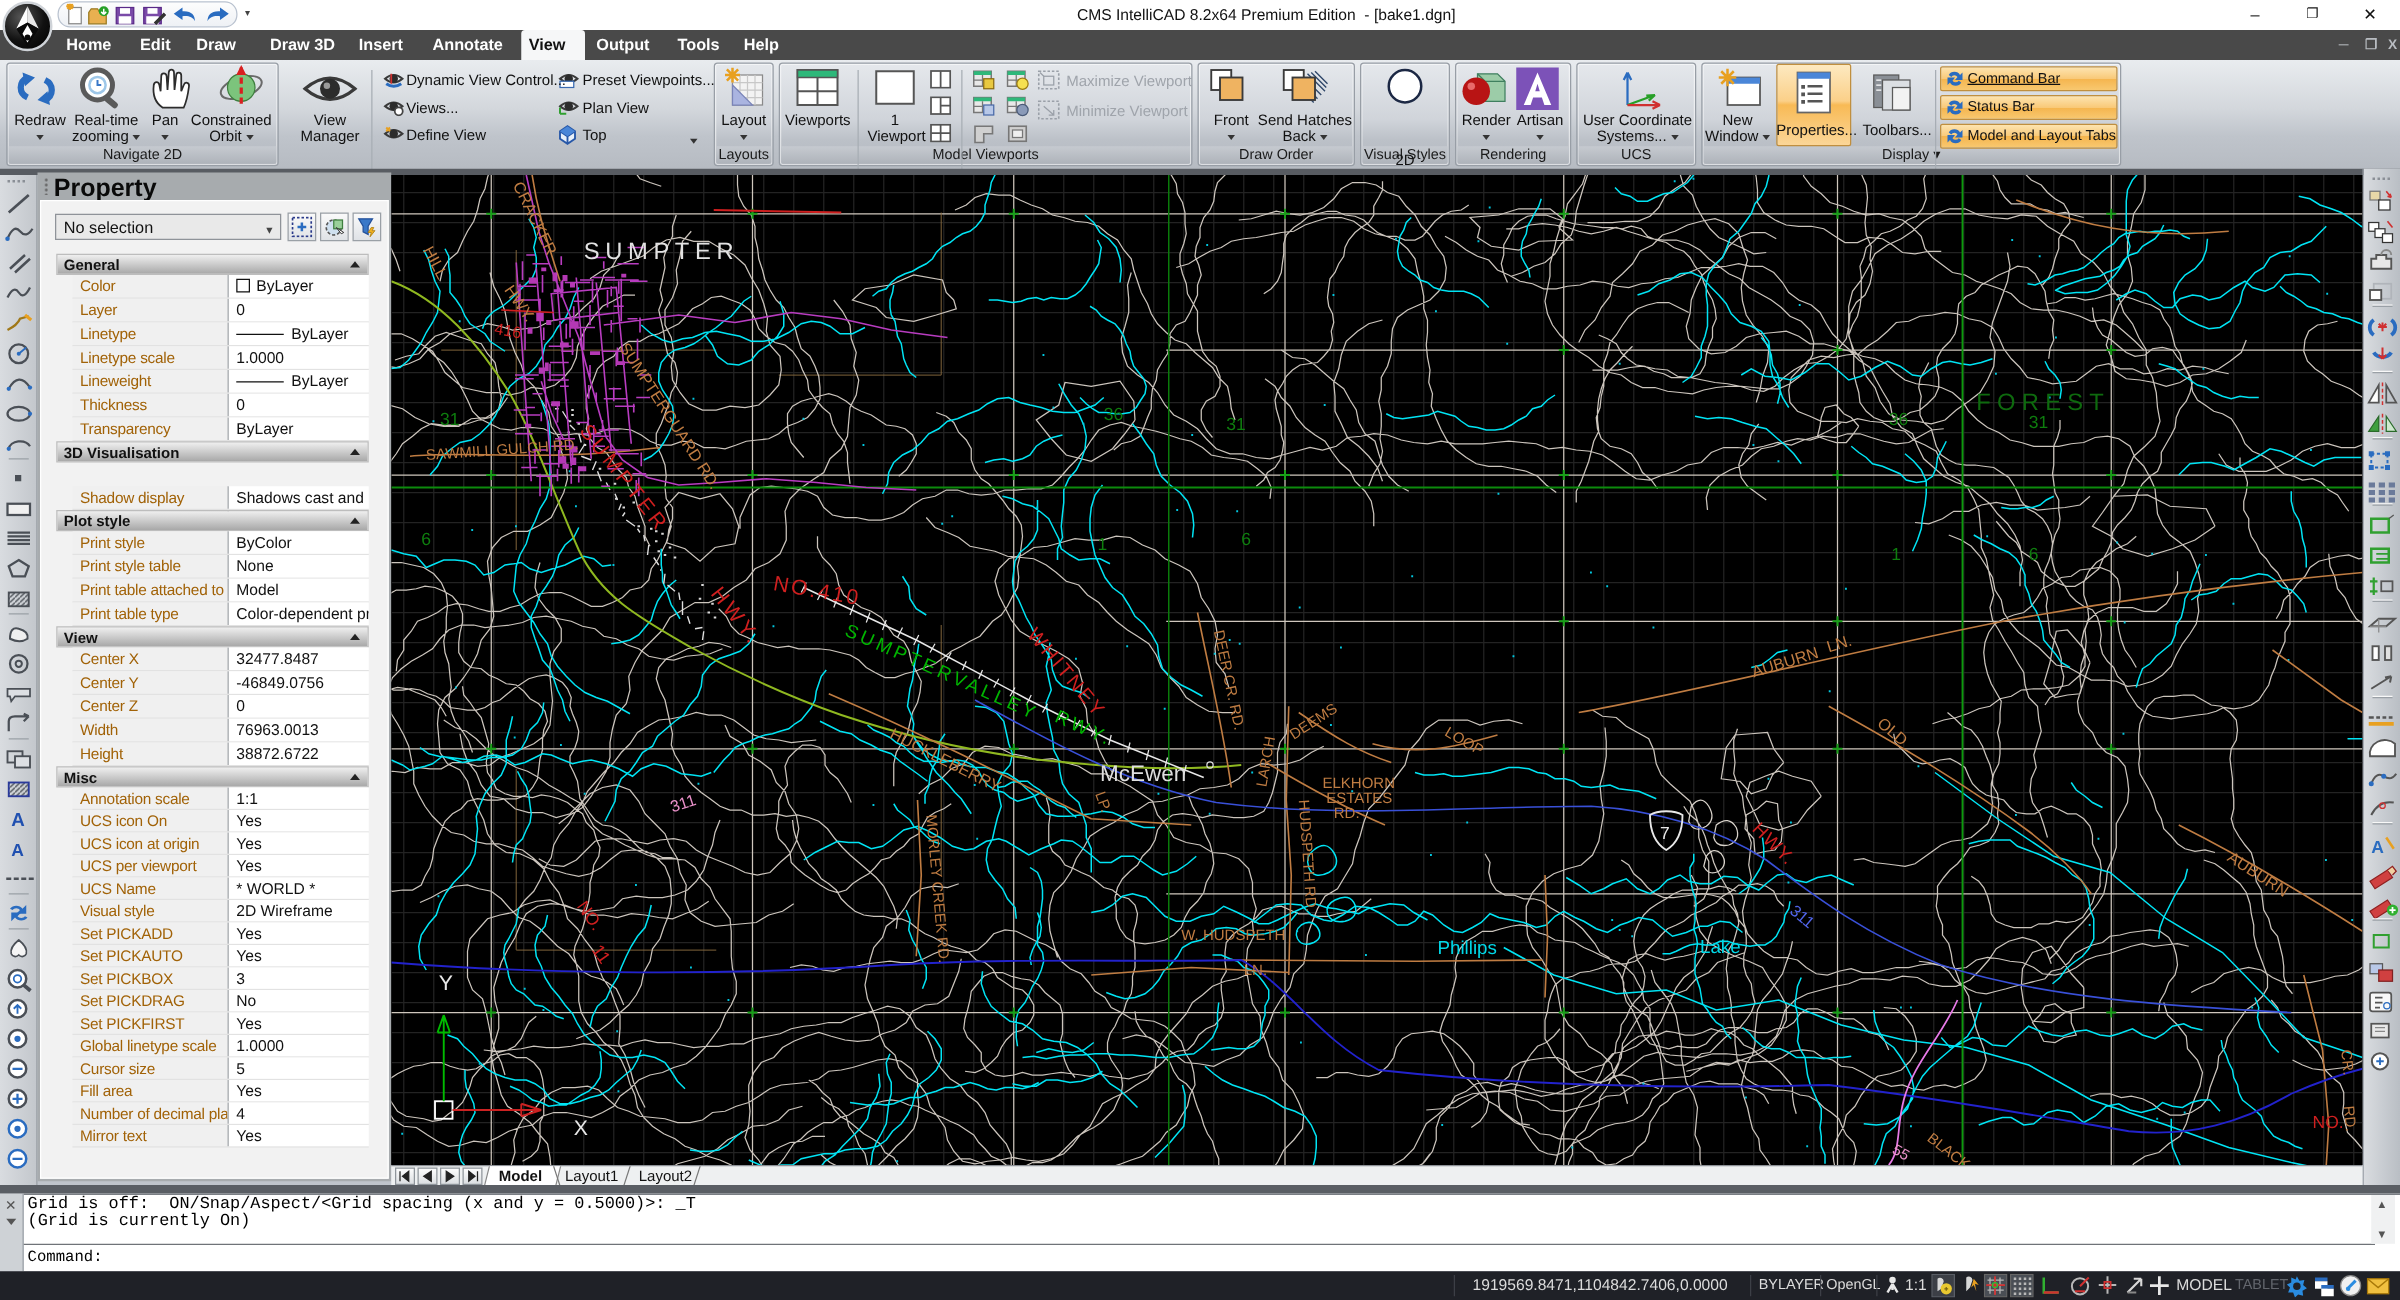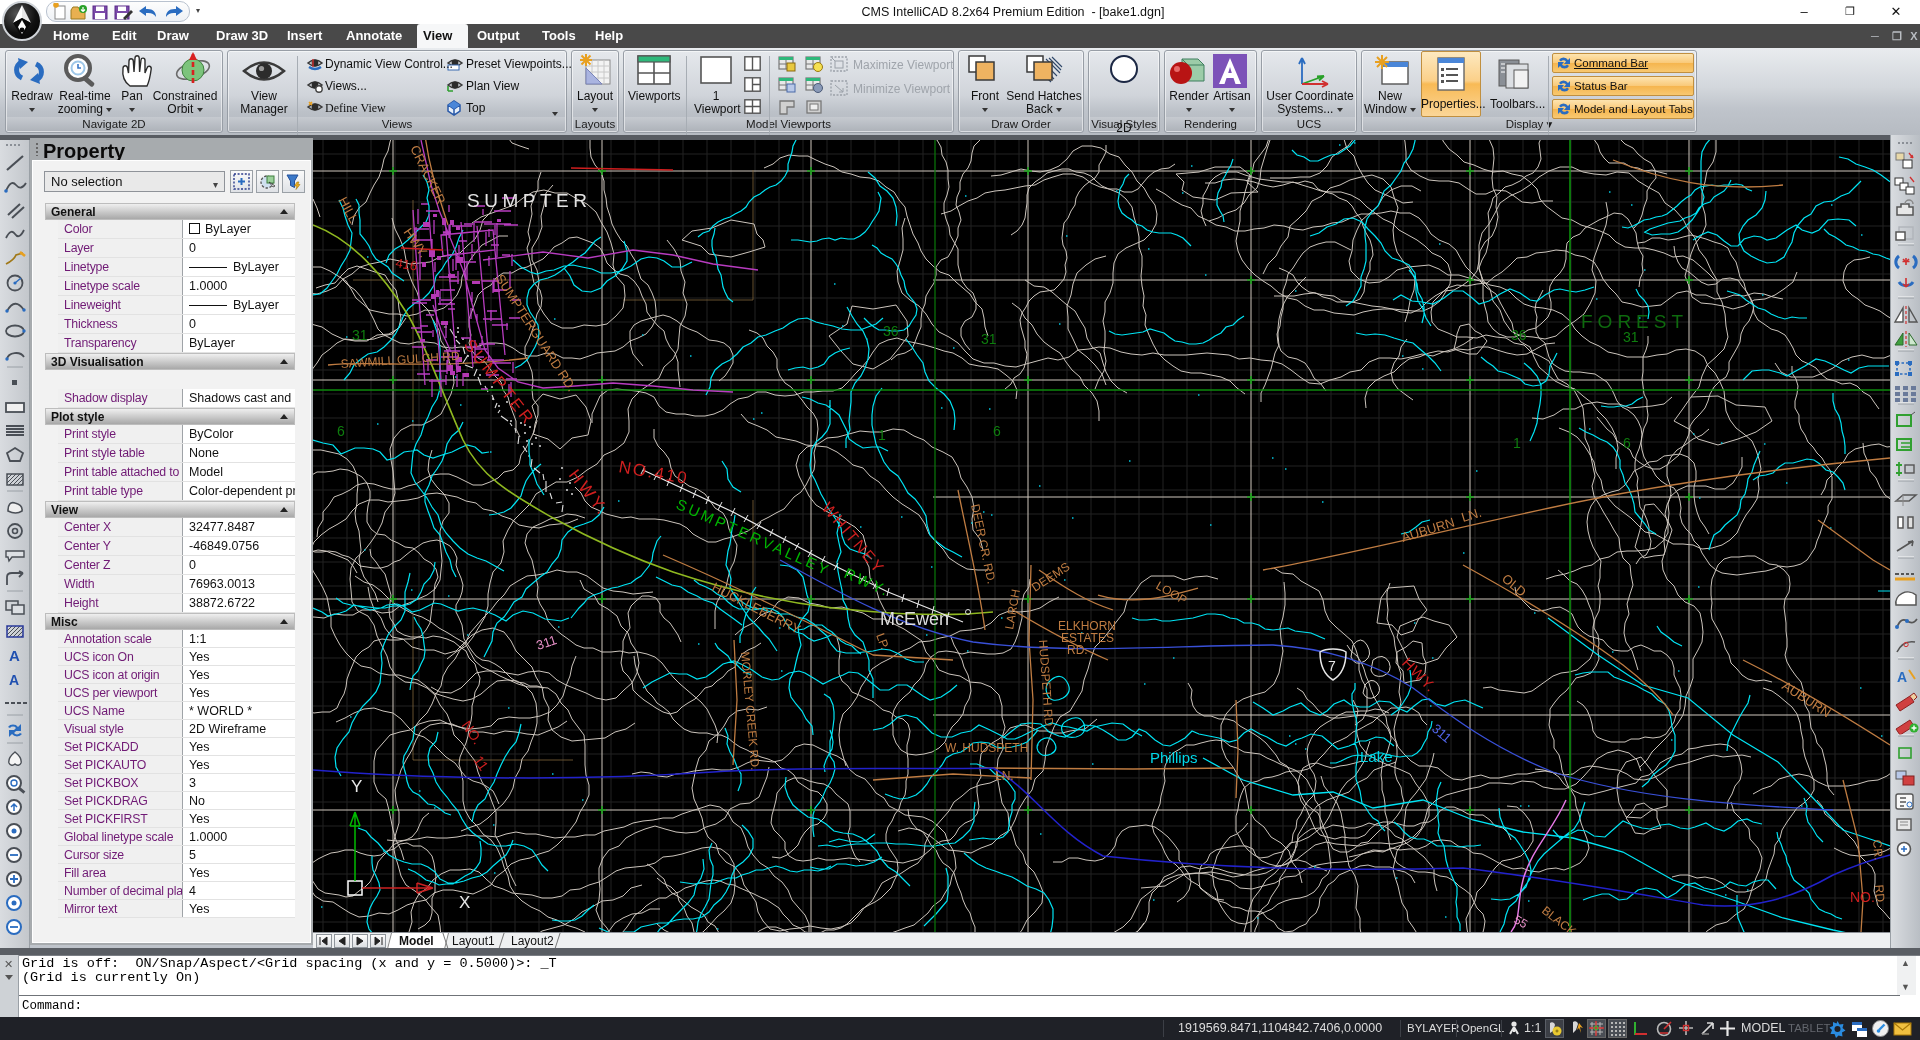--- a/index.html
+++ b/index.html
@@ -34,21 +34,21 @@
 #righttb { position:absolute; left:1890px; top:135px; width:30px; height:815px; background:linear-gradient(90deg,#d9dce0,#b9bec4); border-left:1px solid #9aa0a6; }
 
 #panel { position:absolute; left:30px; top:138px; width:283px; height:807px; background:#a7abae; }
 #panel-title { position:absolute; left:13px; top:2px; font-size:20px; font-weight:700; color:#0a0a0a; }
 #panel-body { position:absolute; left:2px; top:22px; width:279px; height:783px; background:#f2f2f2; border:1px solid #fff; }
 #nosel { position:absolute; left:14px; top:33px; width:181px; height:21px; background:#e9e9e9; border:1px solid #8f9399; font-size:13px; color:#111; line-height:19px; padding-left:6px; }
 .ptool { position:absolute; top:32px; width:23px; height:23px; background:linear-gradient(#fafafa,#dfe2e6); border:1px solid #9aa0a6; }
 .sechead { position:absolute; left:15px; width:250px; height:17px; background:linear-gradient(#efefef 0%,#cfcfcf 45%,#a8a8a8 100%); border:1px solid #bdbdbd; font-size:12px; font-weight:700; color:#111; line-height:16px; padding-left:5px; }
 .sechead .up { position:absolute; right:6px; top:5px; width:0; height:0; border-left:4px solid transparent; border-right:4px solid transparent; border-bottom:5px solid #222; }
 .prow { position:absolute; left:28px; width:237px; background:#f0f0f0; border-bottom:1px solid #e2e2e2; }
-.prow .lbl { position:absolute; left:6px; top:0; font-size:12.3px; letter-spacing:-0.2px; color:#701a75; line-height:18px; white-space:nowrap; }
+.prow .lbl { position:absolute; left:6px; top:0; font-size:12.3px; letter-spacing:-0.2px; color:#a16207; line-height:18px; white-space:nowrap; }
 .prow .val { position:absolute; left:124px; top:0; right:0; bottom:0; background:#fff; border-left:1px solid #9fa3a7; font-size:12.5px; color:#111; line-height:18px; padding-left:6px; white-space:nowrap; overflow:hidden; }
 
 #map { position:absolute; left:313px; top:140px; width:1577px; height:792px; background:#000; overflow:hidden; }
 
 #tabbar { position:absolute; left:313px; top:932px; width:1577px; height:16px; background:#eef0f1; border-top:1px solid #8c9096; }
 #tabbar-bottom { position:absolute; left:0px; top:948px; width:1920px; height:7px; background:#5a5e64; }
 .navb { position:absolute; top:1px; width:16px; height:14px; background:linear-gradient(#fcfcfc,#dcdfe2); border:1px solid #8f959b; color:#111; font-size:9px; text-align:center; line-height:13px; }
 .mtab2 { position:absolute; top:0px; height:16px; font-size:12px; color:#111; line-height:16px; }
 
 #cmdarea { position:absolute; left:0; top:955px; width:1920px; height:62px; background:#fff; border-top:1px solid #7a7e84; }
@@ -115,23 +115,20 @@
   <div class="mtab" style="left:542px;width:38px;">Tools</div>
   <div class="mtab" style="left:595px;width:38px;">Help</div>
   <div class="docbtn" style="left:1864px;">─</div>
   <div class="docbtn" style="left:1886px;">❐</div>
   <div class="docbtn" style="left:1908px;width:12px;">X</div>
 
   <div id="ribbon">
       <div class="rgroup" style="left:5px;width:218px;">
         <div class="rglabel">Navigate 2D</div>
       </div>
-      <div class="rgroup" style="left:227px;width:340px;">
-        <div class="rglabel">Views</div>
-      </div>
       <div class="rgroup" style="left:571px;width:48px;">
         <div class="rglabel">Layouts</div>
       </div>
       <div class="rgroup" style="left:623px;width:331px;">
         <div class="rglabel">Model Viewports</div>
       </div>
       <div class="rgroup" style="left:958px;width:126px;">
         <div class="rglabel">Draw Order</div>
       </div>
       <div class="rgroup" style="left:1088px;width:72px;">
@@ -206,21 +203,21 @@
 <path d="M4 7 L10 3 L16 7 L16 13 L10 17 L4 13 Z M4 7 L10 11 L16 7 M10 11 V17" fill="#e8f0fa" stroke="#2858a8" stroke-width="1.5"></path>
 <path d="M4 7 L10 3 L16 7 L10 11 Z" fill="#4a86d8"></path>
 </svg>
       <div class="rbtn-label" style="left:325px;top:10px;width:130px;">
         <span style="float:left;">Dynamic View Control...</span>
       </div>
       <div class="rbtn-label" style="left:325px;top:32px;width:60px;">
         <span style="float:left;">Views...</span>
       </div>
       <div class="rbtn-label" style="left:325px;top:54px;width:70px;">
-        <span style="float:left;font-family:Liberation Serif, serif;">Define View</span>
+        <span style="float:left;">Define View</span>
       </div>
       <div class="rbtn-label" style="left:466px;top:10px;width:110px;">
         <span style="float:left;">Preset Viewpoints...</span>
       </div>
       <div class="rbtn-label" style="left:466px;top:32px;width:60px;">
         <span style="float:left;">Plan View</span>
       </div>
       <div class="rbtn-label" style="left:466px;top:54px;width:30px;">
         <span style="float:left;">Top</span>
       </div>

